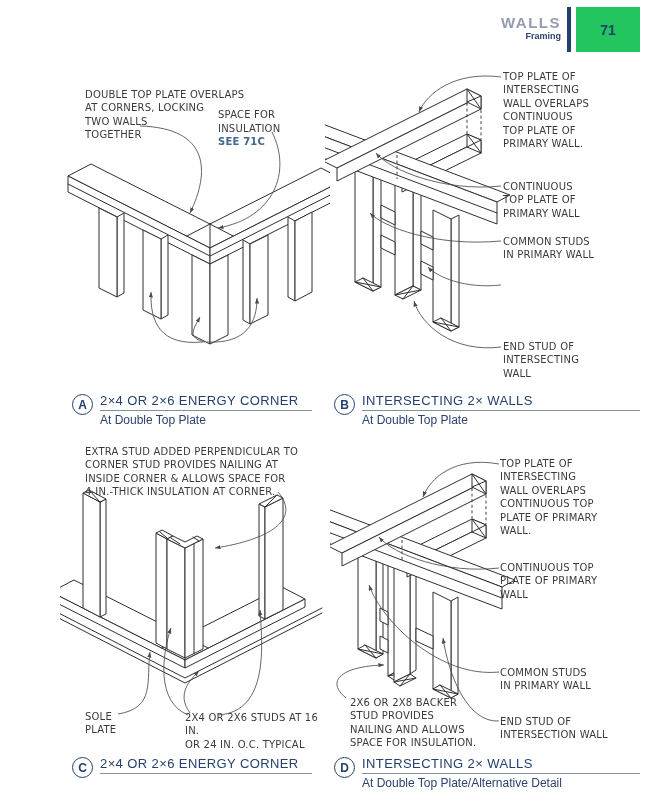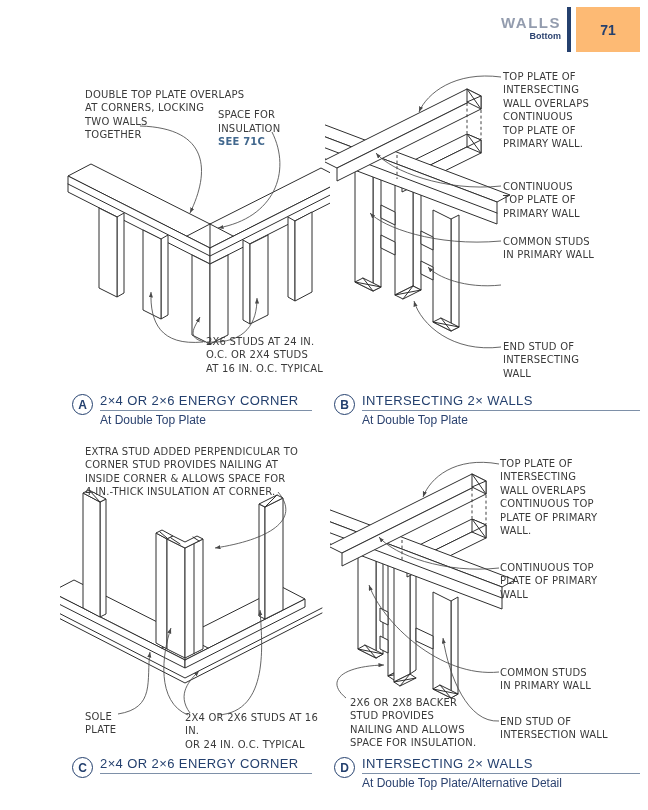--- a/index.html
+++ b/index.html
@@ -5,21 +5,21 @@
   html,body{margin:0;padding:0;background:#fff;}
   body{width:648px;height:810px;position:relative;font-family:"Liberation Sans",sans-serif;overflow:hidden;}
   .page{position:absolute;inset:0;background:#ffffff;}
 
   
   .hdr{position:absolute;top:7px;right:8px;height:45px;display:flex;align-items:stretch;}
   .hdr-txt{display:flex;flex-direction:column;justify-content:center;align-items:flex-end;padding-bottom:1px;margin-right:6px;}
   .hdr-section{font-size:15px;font-weight:bold;letter-spacing:1.5px;color:#939cae;line-height:1;}
   .hdr-sub{font-size:9px;font-weight:bold;color:#2c4370;line-height:1.4;}
   .hdr-bar{width:4px;background:#24406e;margin-right:5px;}
-  .hdr-box{width:64px;background:#fdba74;display:flex;align-items:center;justify-content:center;}
+  .hdr-box{width:64px;background:#22c55e;display:flex;align-items:center;justify-content:center;}
   .hdr-box span{font-size:14px;font-weight:bold;color:#24406e;}
 
   
   .quad{position:absolute;}
   .quad svg{position:absolute;left:0;top:0;}
   .diag .face{fill:#fff;stroke:#2e2e2e;stroke-width:1;stroke-linejoin:round;}
   .diag .ln{fill:none;stroke:#2e2e2e;stroke-width:1;stroke-linecap:round;}
   .diag .dash{fill:none;stroke:#2e2e2e;stroke-width:.9;stroke-dasharray:3 2.6;}
   .diag .leader{fill:none;stroke:#4a4a4a;stroke-width:.85;}
 
@@ -39,21 +39,21 @@
   .st{font-size:12px;color:#2c4370;padding-top:2px;}
 </style>
 </head>
 <body>
 
 <div class="page">
 
   <div class="hdr">
     <div class="hdr-txt">
       <div class="hdr-section">WALLS</div>
-      <div class="hdr-sub">Bottom</div>
+      <div class="hdr-sub">Framing</div>
     </div>
     <div class="hdr-bar"></div>
     <div class="hdr-box">
       <span>71</span>
     </div>
   </div>
 
   <div class="quad" style="left:60px;top:80px;width:270px;height:315px;">
     <svg class="diag" viewBox="0 0 270 315" width="270" height="315">
       <defs>
@@ -90,23 +90,20 @@
     </svg>
     <div class="ann" style="left:25px;top:8px;">DOUBLE TOP PLATE OVERLAPS
 AT CORNERS, LOCKING
 TWO WALLS
 TOGETHER</div>
     <div class="ann" style="left:158px;top:15px;">
       <span>SPACE FOR
 INSULATION</span>
       <span class="ref">SEE 71C</span>
     </div>
-    <div class="ann" style="left:146px;top:255px;">2X6 STUDS AT 24 IN.
-O.C. OR 2X4 STUDS
-AT 16 IN. O.C. TYPICAL</div>
   </div>
 
   <div class="quad" style="left:325px;top:55px;width:323px;height:340px;">
     <svg class="diag" viewBox="0 0 323 340" width="323" height="340">
       <defs>
           <marker id="arwB" markerWidth="8" markerHeight="6" refX="6.5" refY="2.5" orient="auto">
             <path d="M0,0 L6.5,2.5 L0,5 Z" fill="#4a4a4a"></path>
           </marker>
         </defs>
       <g>

